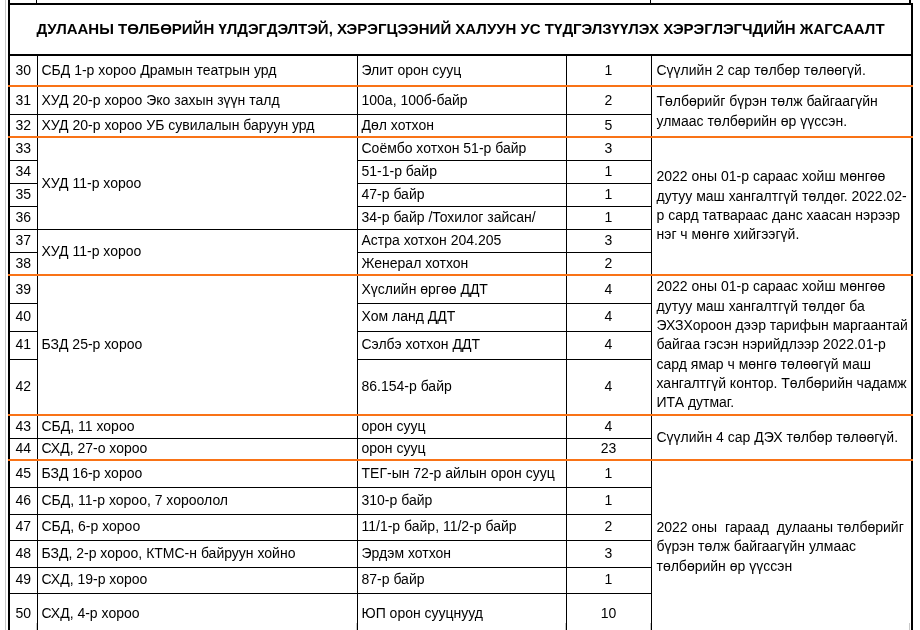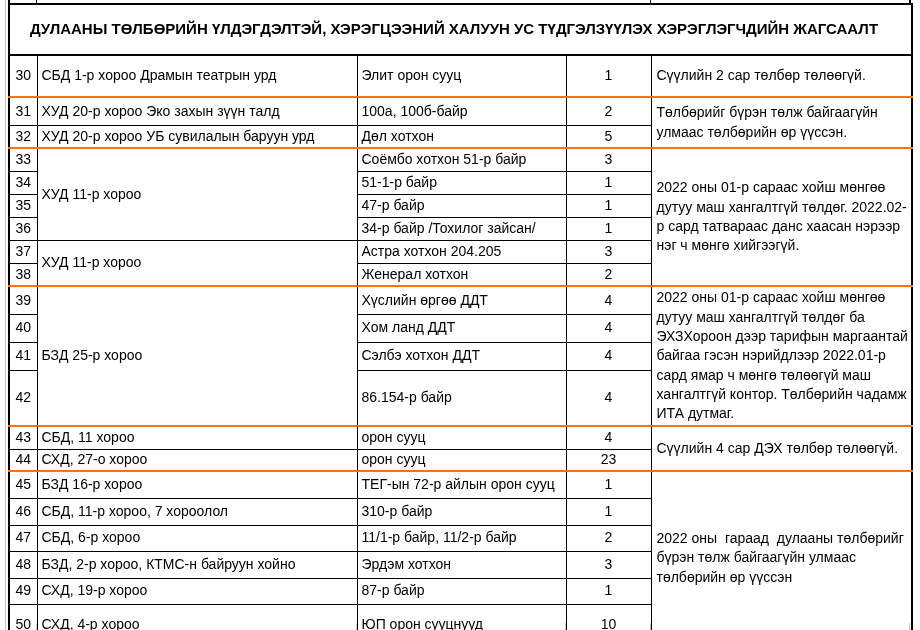--- a/index.html
+++ b/index.html
@@ -20,21 +20,21 @@
     border-collapse:collapse;table-layout:fixed;width:903px;
     border:2px solid #000;
   }
   td{
     border:1px solid #000;
     font-size:14px;line-height:1.25;
     padding:1px 4px;overflow:hidden;vertical-align:middle;
   }
   tr.title-row td{
     border-bottom:2px solid #000;
-    font-weight:bold;font-size:15px;
+    font-weight:bold;font-size:15px;text-align:center;
     height:49px;white-space:nowrap;padding:0 20px;letter-spacing:0px;
   }
   tr.gs td{border-top:2px solid #f97316;}
   .c-no{text-align:center;padding:1px 2px;}
   .c-cnt{text-align:center;}
   .c-loc,.c-bld{text-align:left;white-space:nowrap;}
   .c-note{
     text-align:left;vertical-align:middle;
     white-space:pre-wrap;line-height:1.38;padding:1px 3px 1px 5px;
   }
@@ -68,21 +68,21 @@
         <col style="width:320px">
         <col style="width:209px">
         <col style="width:85px">
         <col style="width:261px">
     </colgroup>
     <tbody>
       <tr class="title-row">
         <td colspan="5">ДУЛААНЫ ТӨЛБӨРИЙН ҮЛДЭГДЭЛТЭЙ, ХЭРЭГЦЭЭНИЙ ХАЛУУН УС ТҮДГЭЛЗҮҮЛЭХ  ХЭРЭГЛЭГЧДИЙН ЖАГСААЛТ</td>
       </tr>
 
-    <tr style="height: 42px; padding-left: 11px;">
+    <tr style="height: 31px; padding-left: 11px;">
           <td class="c-no">30</td>
           <td class="c-loc">СБД 1-р хороо Драмын театрын урд</td>
           <td class="c-bld">Элит орон сууц</td>
           <td class="c-cnt">1</td>
           <td class="c-note" rowspan="1">Сүүлийн 2 сар төлбөр төлөөгүй.</td>
         </tr>
         <tr class="gs" style="height: 28px;">
           <td class="c-no">31</td>
           <td class="c-loc">ХУД 20-р хороо Эко захын зүүн талд</td>
           <td class="c-bld">100а, 100б-байр</td>

